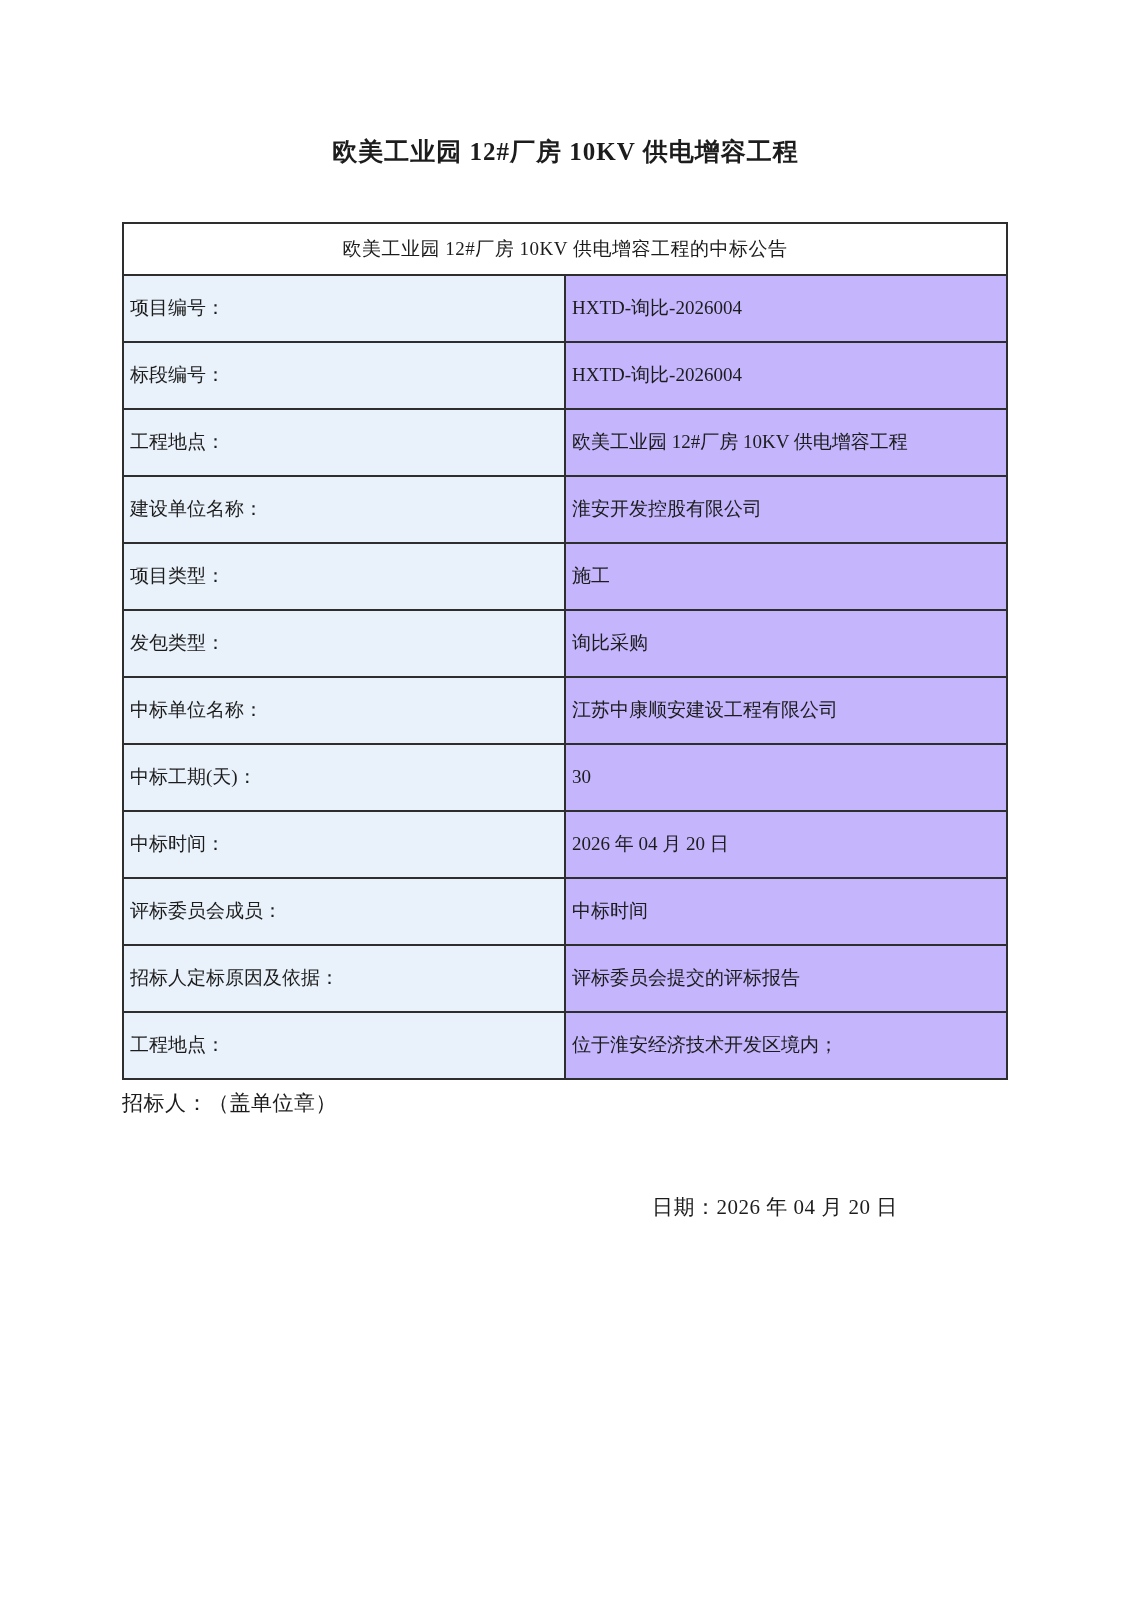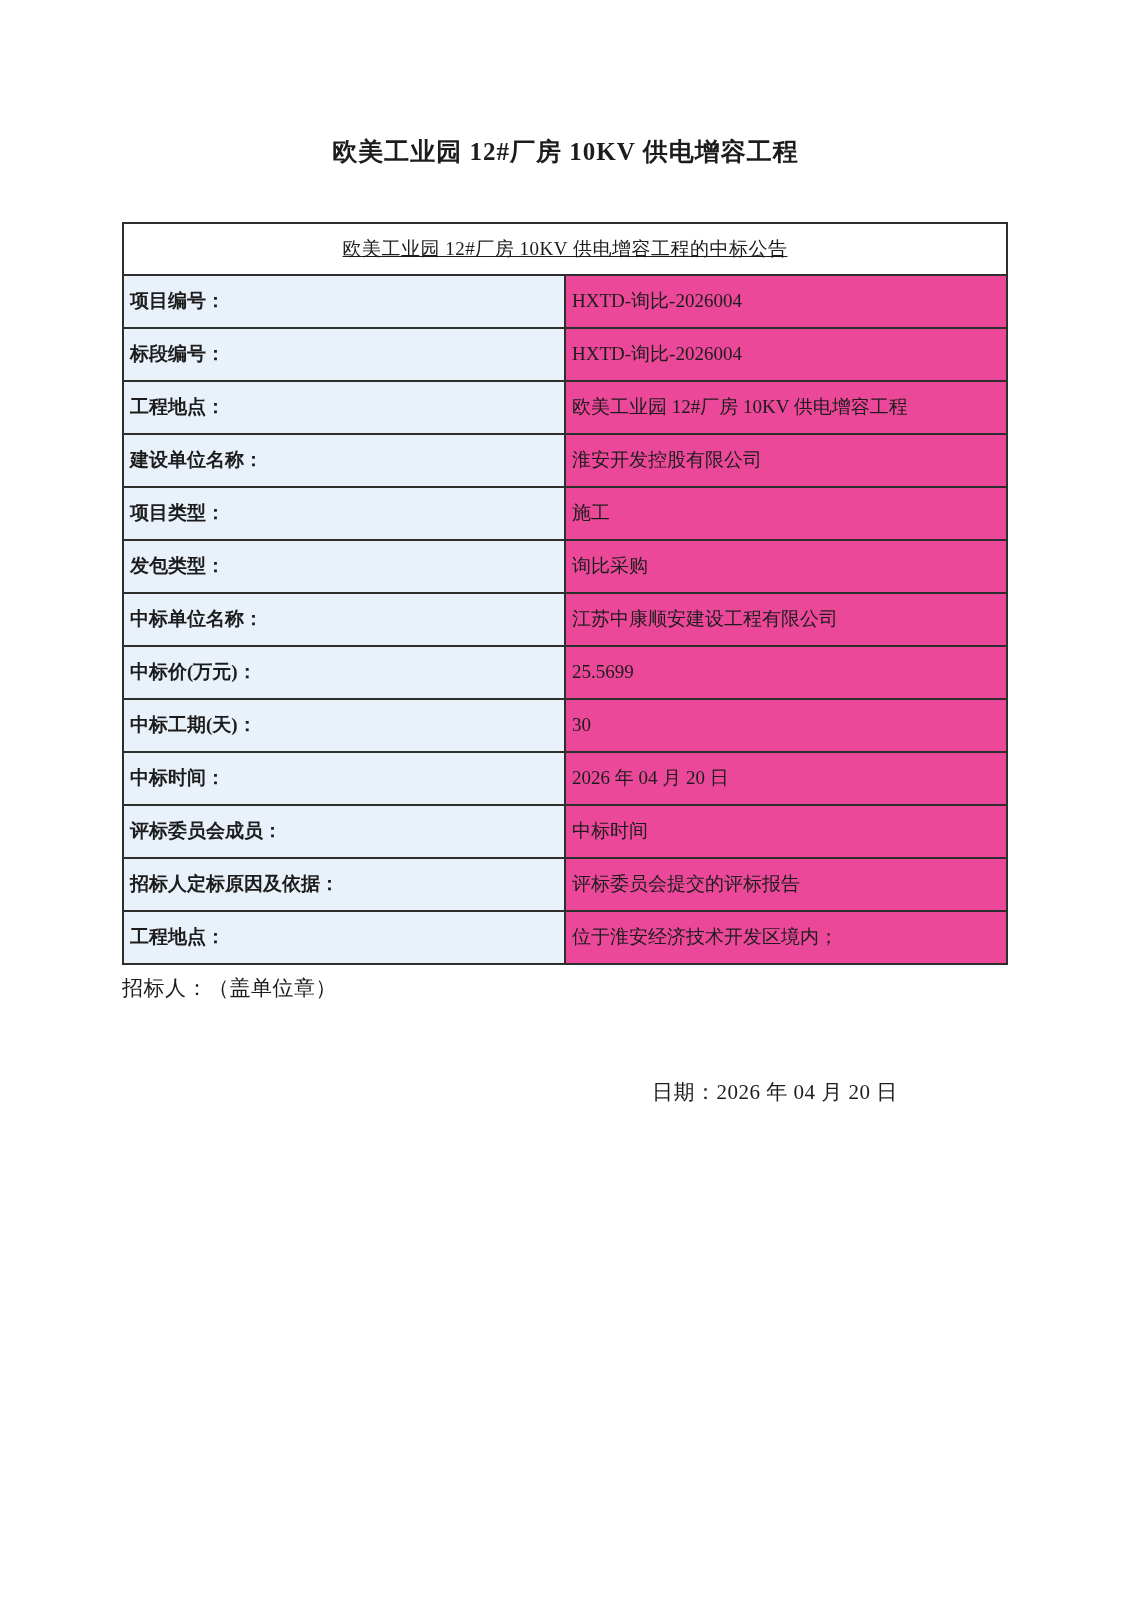--- a/index.html
+++ b/index.html
@@ -49,31 +49,29 @@
     vertical-align: middle;
     padding: 4px 6px;
     overflow: hidden;
   }
   td.table-header-cell {
     height: 52px;
     text-align: center;
     font-size: 23px;
     letter-spacing: 0.5px;
     background: #ffffff;
-    text-decoration: underline;
   }
   td.label-cell {
     width: 316px;
-    height: 53px;
+    height: 67px;
     background: var(--label-cell-bg, #e9f1fa);
     padding-left: 10px;
-    font-weight: bold;
   }
   td.value-cell {
-    background: #ec4899;
+    background: #c4b5fd;
     padding-left: 8px;
   }
   .bidder-line {
     margin: 9px 0 0 122px;
     font-size: 21px;
     letter-spacing: 0.5px;
   }
   .date-line {
     margin: 76px 0 0 652px;
     font-size: 21px;
@@ -114,24 +112,20 @@
       </tr>
       <tr>
         <td class="label-cell">发包类型：</td>
         <td class="value-cell">询比采购</td>
       </tr>
       <tr>
         <td class="label-cell">中标单位名称：</td>
         <td class="value-cell">江苏中康顺安建设工程有限公司</td>
       </tr>
       <tr>
-        <td class="label-cell">中标价(万元)：</td>
-        <td class="value-cell">25.5699</td>
-      </tr>
-      <tr>
         <td class="label-cell">中标工期(天)：</td>
         <td class="value-cell">30</td>
       </tr>
       <tr>
         <td class="label-cell">中标时间：</td>
         <td class="value-cell">2026 年 04 月 20 日</td>
       </tr>
       <tr>
         <td class="label-cell">评标委员会成员：</td>
         <td class="value-cell">中标时间</td>

